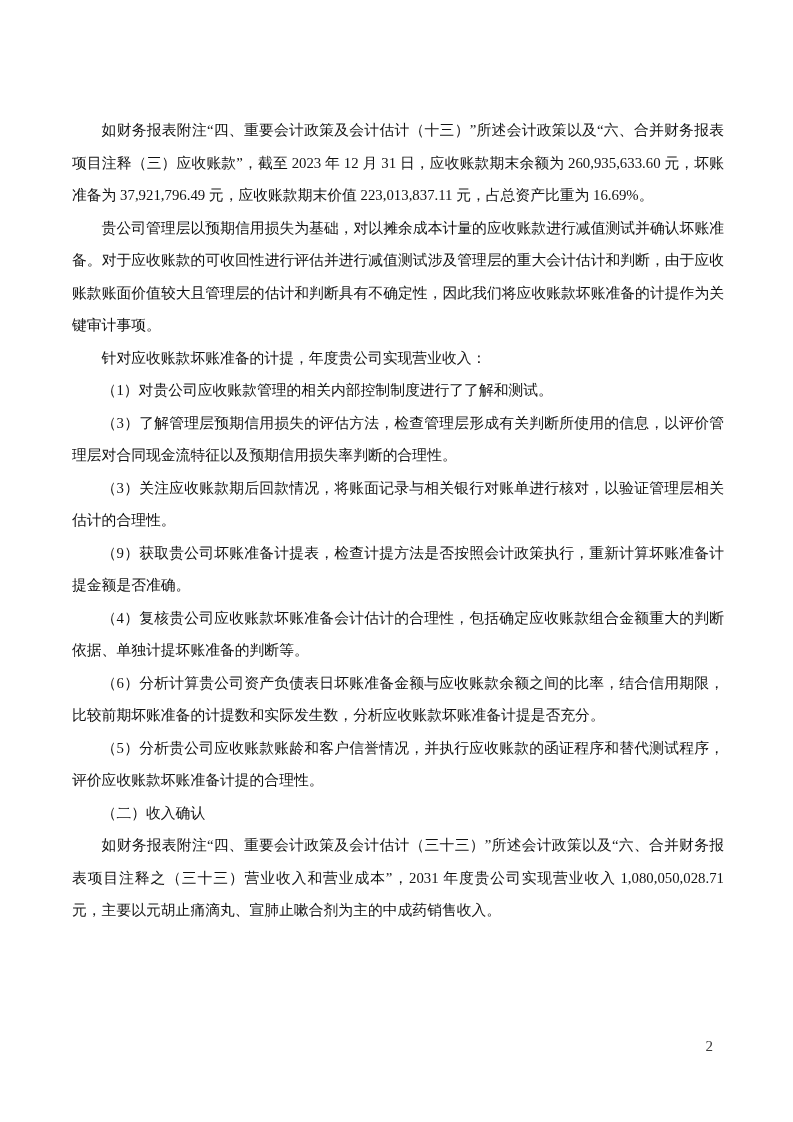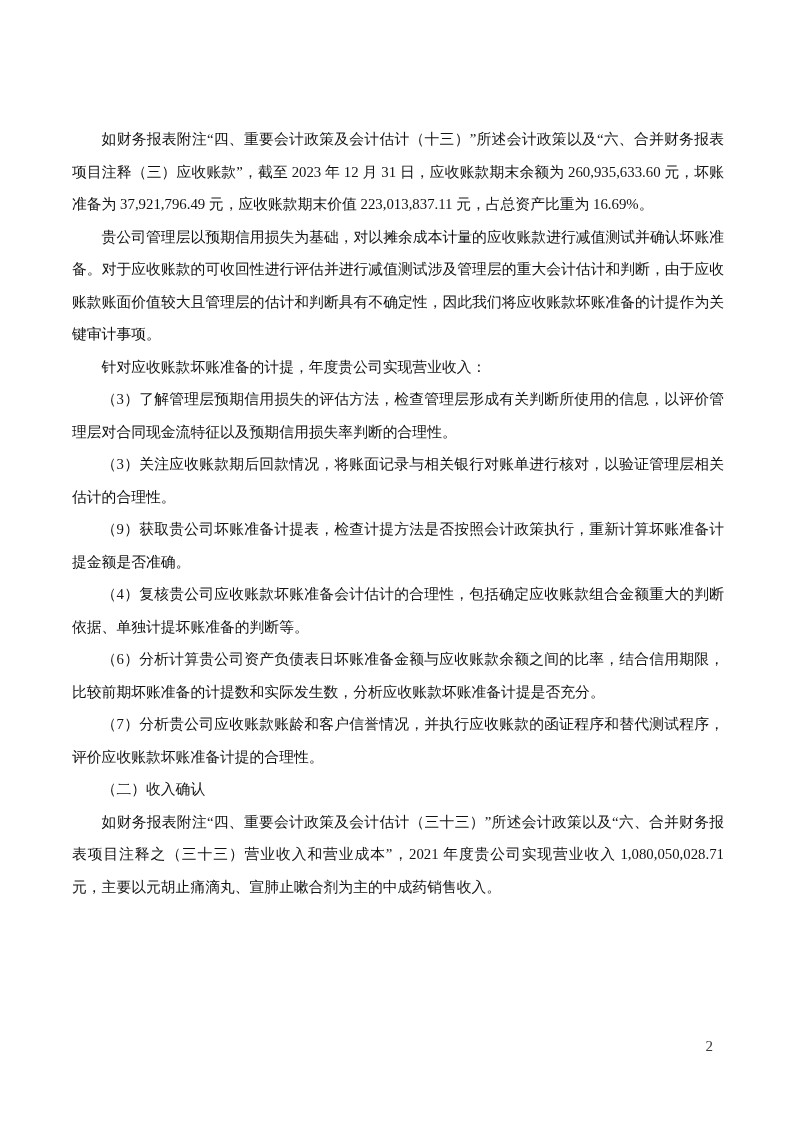--- a/index.html
+++ b/index.html
@@ -12,21 +12,21 @@
     width: 793px;
     height: 1122px;
     background: #ffffff;
     overflow: hidden;
     font-family: "Liberation Serif", "DejaVu Serif", serif;
     color: #121212;
   }
   .doc-body {
     position: absolute;
     left: 72px;
-    top: 123px;
+    top: 114px;
     width: 652px;
     font-size: 14.8px;
     line-height: 32.5px;
     text-align: justify;
     text-justify: inter-ideograph;
     letter-spacing: 0;
   }
   .doc-body p {
     margin: 0;
     padding: 0;
@@ -45,23 +45,24 @@
   }
 </style>
 </head>
 <body>
 
 <div class="page">
   <div class="doc-body" id="doc-body">
       <p>如财务报表附注“四、重要会计政策及会计估计（十三）”所述会计政策以及“六、合并财务报表项目注释（三）应收账款”，截至 2023 年 12 月 31 日，应收账款期末余额为 260,935,633.60 元，坏账准备为 37,921,796.49 元，应收账款期末价值 223,013,837.11 元，占总资产比重为 16.69%。</p>
       <p>贵公司管理层以预期信用损失为基础，对以摊余成本计量的应收账款进行减值测试并确认坏账准备。对于应收账款的可收回性进行评估并进行减值测试涉及管理层的重大会计估计和判断，由于应收账款账面价值较大且管理层的估计和判断具有不确定性，因此我们将应收账款坏账准备的计提作为关键审计事项。</p>
       <p>针对应收账款坏账准备的计提，年度贵公司实现营业收入：</p>
+      <p>（1）对贵公司应收账款管理的相关内部控制制度进行了了解和测试。</p>
       <p>（3）了解管理层预期信用损失的评估方法，检查管理层形成有关判断所使用的信息，以评价管理层对合同现金流特征以及预期信用损失率判断的合理性。</p>
       <p>（3）关注应收账款期后回款情况，将账面记录与相关银行对账单进行核对，以验证管理层相关估计的合理性。</p>
       <p>（9）获取贵公司坏账准备计提表，检查计提方法是否按照会计政策执行，重新计算坏账准备计提金额是否准确。</p>
       <p>（4）复核贵公司应收账款坏账准备会计估计的合理性，包括确定应收账款组合金额重大的判断依据、单独计提坏账准备的判断等。</p>
       <p>（6）分析计算贵公司资产负债表日坏账准备金额与应收账款余额之间的比率，结合信用期限，比较前期坏账准备的计提数和实际发生数，分析应收账款坏账准备计提是否充分。</p>
-      <p>（7）分析贵公司应收账款账龄和客户信誉情况，并执行应收账款的函证程序和替代测试程序，评价应收账款坏账准备计提的合理性。</p>
+      <p>（5）分析贵公司应收账款账龄和客户信誉情况，并执行应收账款的函证程序和替代测试程序，评价应收账款坏账准备计提的合理性。</p>
       <p>（二）收入确认</p>
-      <p>如财务报表附注“四、重要会计政策及会计估计（三十三）”所述会计政策以及“六、合并财务报表项目注释之（三十三）营业收入和营业成本”，2021 年度贵公司实现营业收入 1,080,050,028.71 元，主要以元胡止痛滴丸、宣肺止嗽合剂为主的中成药销售收入。</p>
+      <p>如财务报表附注“四、重要会计政策及会计估计（三十三）”所述会计政策以及“六、合并财务报表项目注释之（三十三）营业收入和营业成本”，2031 年度贵公司实现营业收入 1,080,050,028.71 元，主要以元胡止痛滴丸、宣肺止嗽合剂为主的中成药销售收入。</p>
     </div>
   <div class="page-footer">2</div>
 </div>
 
 </body></html>

